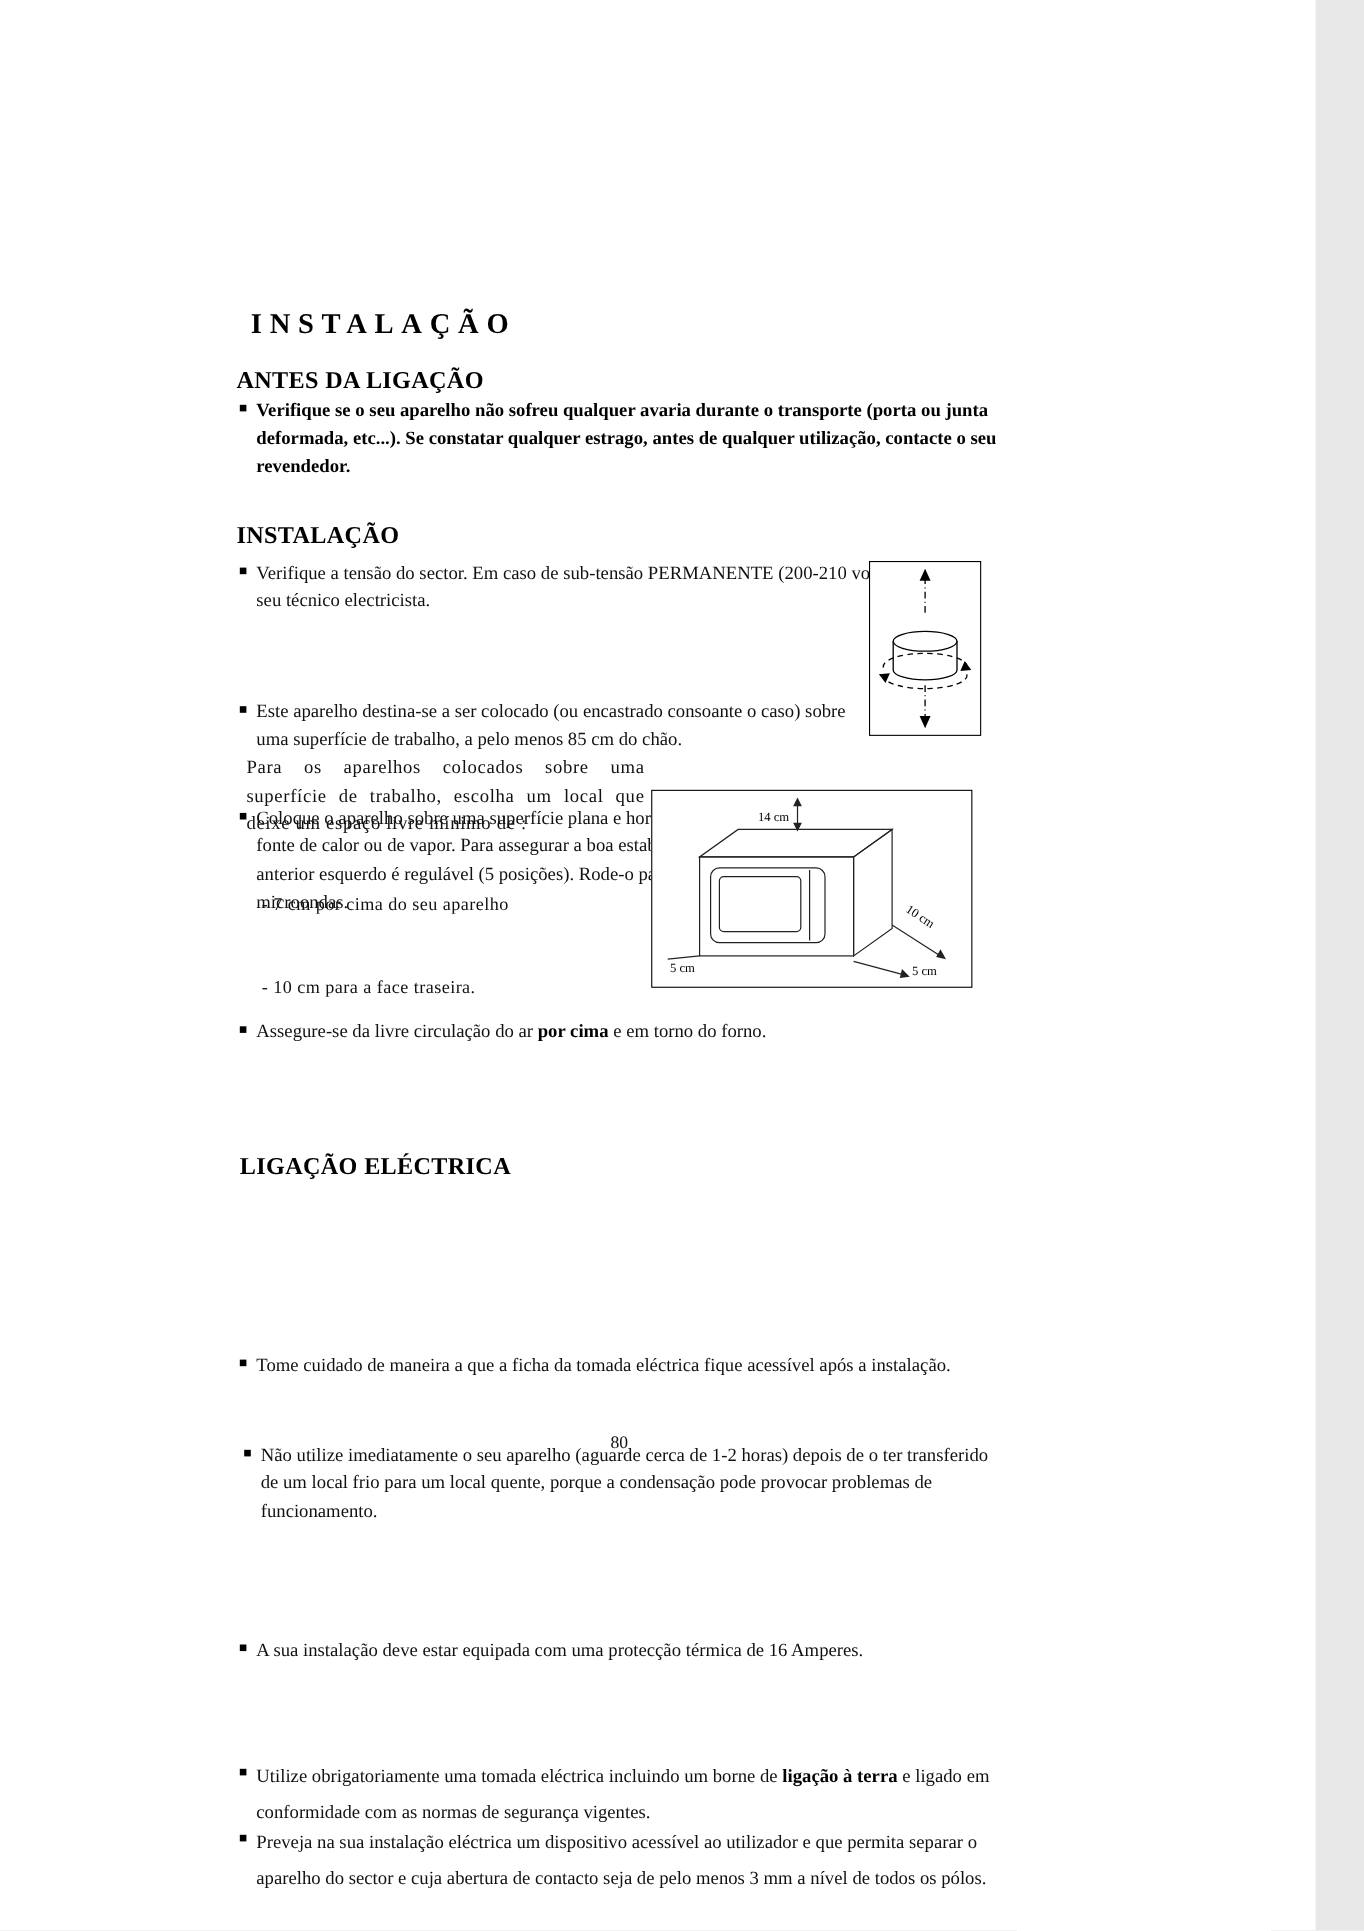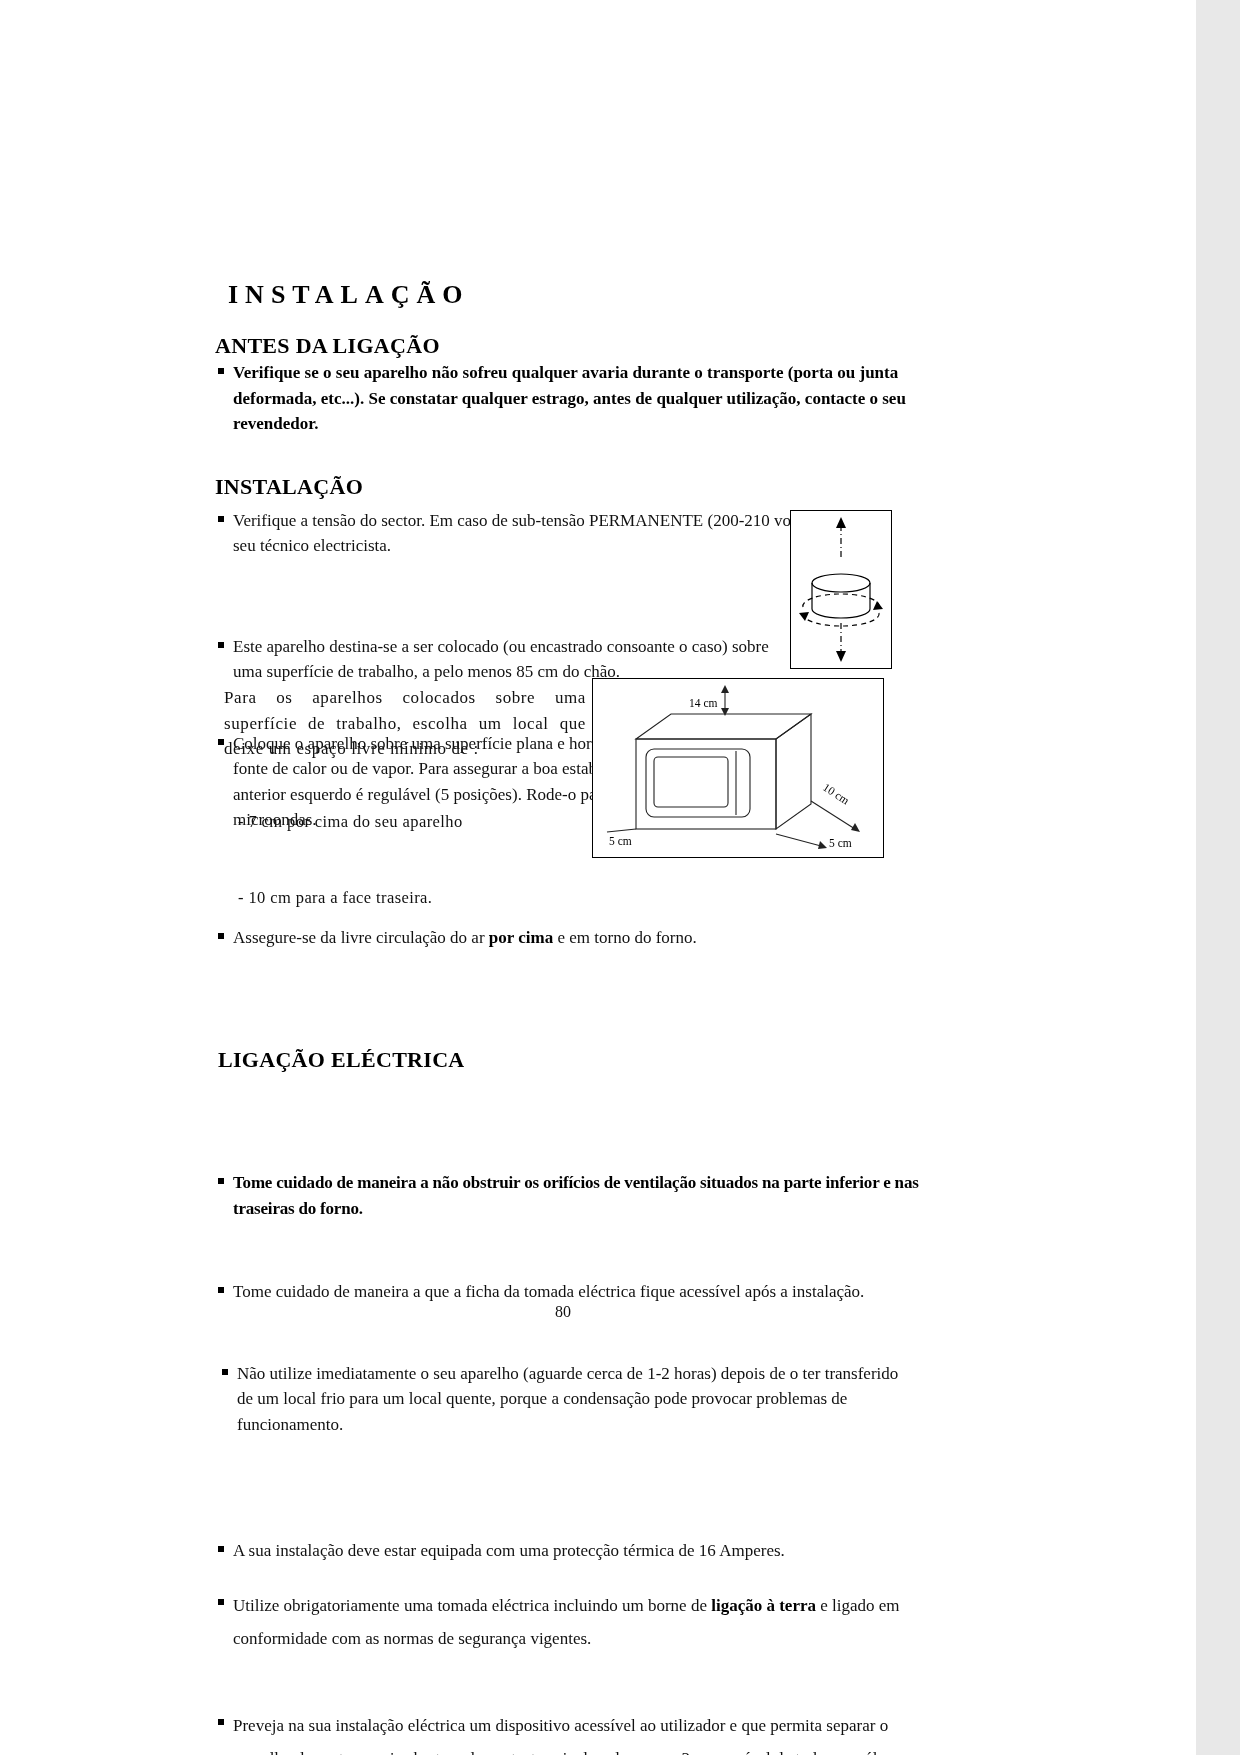--- a/index.html
+++ b/index.html
@@ -106,21 +106,21 @@
     </svg>
   </div>
 
   <div class="abs body-text justify" style="left:224px;top:685px;width:362px;">Para os aparelhos colocados sobre uma superfície de trabalho, escolha um local que deixe um espaço livre mínimo de :</div>
 
 
   <div class="abs dash-item" style="left:238px;top:810px;width:320px;">- 7 cm por cima do seu aparelho</div>
 
   <div class="abs dash-item" style="left:238px;top:886px;width:320px;">- 10 cm para a face traseira.</div>
 
-  <div class="abs fig" style="left:592px;top:678px;width:290px;height:178px;">
+  <div class="abs fig" style="left:592px;top:718px;width:290px;height:178px;">
     <svg width="290" height="178" viewBox="0 0 290 178">
       <g stroke="#222" stroke-width="1.1" fill="none">
 
         <polygon points="43,60 183,60 218,35 78,35"></polygon>
 
         <rect x="43" y="60" width="140" height="90"></rect>
 
         <polygon points="183,60 218,35 218,125 183,150"></polygon>
 
         <rect x="53" y="70" width="104" height="68" rx="8"></rect>
@@ -139,43 +139,39 @@
         <line x1="183" y1="155" x2="228" y2="167"></line>
         <polygon points="234,169 225,170 227,162" fill="#222" stroke="none"></polygon>
       </g>
     </svg>
     <div class="fig-label" style="left:96px;top:18px;">14 cm</div>
     <div class="fig-label rot" style="left:228px;top:100px;">10 cm</div>
     <div class="fig-label" style="left:16px;top:156px;">5 cm</div>
     <div class="fig-label" style="left:236px;top:158px;">5 cm</div>
   </div>
 
-  <div class="abs body-text bullet bold" style="left:218px;top:864px;width:695px;letter-spacing:-0.2px;">
-    <span class="marker"></span>
-    <span>Tome cuidado de maneira a não obstruir os orifícios de ventilação situados na parte inferior e nas traseiras do forno.</span>
-  </div>
 
   <div class="abs body-text bullet" style="left:218px;top:922px;width:650px;">
     <span class="marker"></span>
     <span>Tome cuidado de maneira a que a ficha da tomada eléctrica fique acessível após a instalação.</span>
   </div>
 
   <div class="abs body-text bullet" style="left:222px;top:978px;width:680px;">
     <span class="marker"></span>
     <span>Não utilize imediatamente o seu aparelho (aguarde cerca de 1-2 horas) depois de o ter transferido de um local frio para um local quente, porque a condensação pode provocar problemas de funcionamento.</span>
   </div>
 
   <div class="abs sec-heading" style="left:218px;top:1047px;">LIGAÇÃO ELÉCTRICA</div>
 
   <div class="abs body-text bullet" style="left:218px;top:1079px;width:680px;">
     <span class="marker"></span>
     <span>A sua instalação deve estar equipada com uma protecção térmica de 16 Amperes.</span>
   </div>
 
-  <div class="abs body-text bullet wide-lines" style="left:218px;top:1104px;width:700px;">
+  <div class="abs body-text bullet wide-lines" style="left:218px;top:1164px;width:700px;">
     <span class="marker" style="top:10px;"></span>
     <span>Utilize obrigatoriamente uma tomada eléctrica incluindo um borne de </span><span class="bold">ligação à terra</span><span> e ligado em conformidade com as normas de segurança vigentes.</span>
   </div>
 
   <div class="abs body-text bullet wide-lines" style="left:218px;top:1158px;width:705px;">
     <span class="marker" style="top:10px;"></span>
     <span>Preveja na sua instalação eléctrica um dispositivo acessível ao utilizador e que permita separar o aparelho do sector e cuja abertura de contacto seja de pelo menos 3 mm a nível de todos os pólos.</span>
   </div>
 
   <div class="abs page-num" style="left:218px;top:1303px;width:690px;">80</div>

